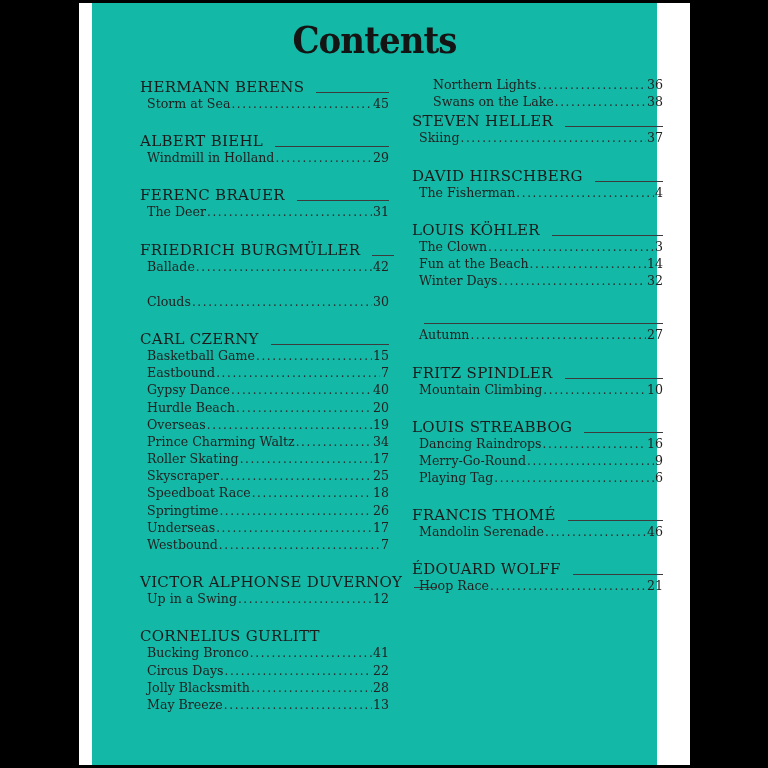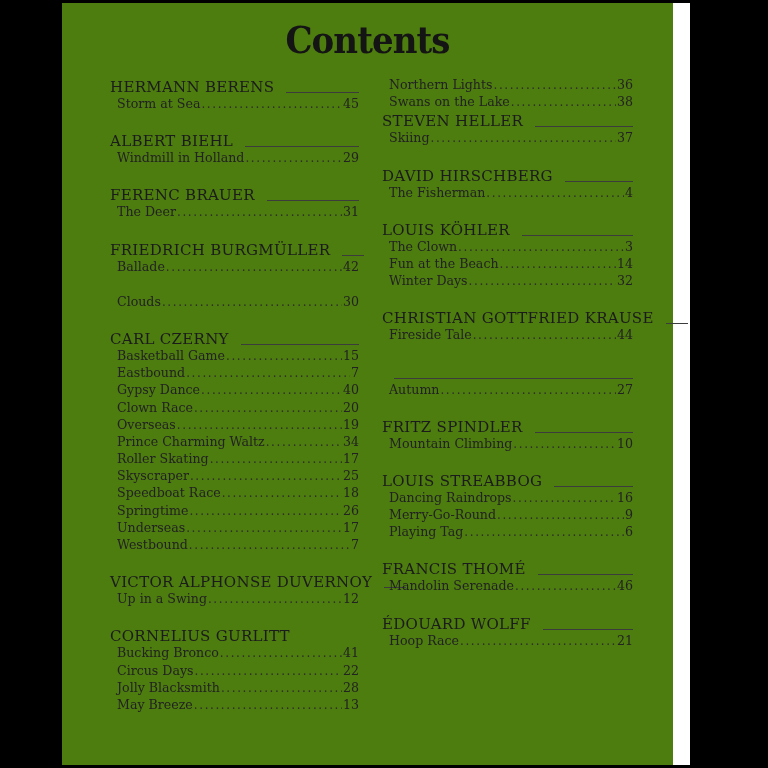--- a/index.html
+++ b/index.html
@@ -13,23 +13,23 @@
   .stage { position: relative; width: 768px; height: 768px; background: #ffffff; }
 
   .bar { position: absolute; background: #000000; }
   .bar-left  { left: 0; top: 0; width: 79px; height: 768px; }
   .bar-right { left: 690px; top: 0; width: 78px; height: 768px; }
   .bar-top    { left: 0; top: 0; width: 768px; height: 3px; }
   .bar-bottom { left: 0; top: 765px; width: 768px; height: 3px; }
 
   .page {
     position: absolute;
-    left: 62px; top: 3px;
-    width: 611px; height: 762px;
-    background: #4d7c0f;
+    left: 92px; top: 3px;
+    width: 565px; height: 762px;
+    background: #14b8a6;
     box-sizing: border-box;
   }
 
   .title {
     text-align: center;
     margin-top: 15px;
     font-size: 37px;
     font-weight: bold;
     letter-spacing: -1px;
     color: #141414;
@@ -40,21 +40,21 @@
     display: flex;
     margin-top: 15px;
     padding-left: 48px;
     padding-right: 40px;
   }
   .col { box-sizing: border-box; }
   .col-left  { width: 249px; margin-right: 23px; }
   .col-right { width: 251px; }
 
   .section { margin-bottom: 18px; }
-  .section.cont { margin-bottom: 0; }
+  .section.cont { margin-bottom: 0; margin-left: 14px; }
 
   .composer {
     display: flex;
     align-items: flex-end;
     height: 19px;
     white-space: nowrap;
   }
   .composer-name {
     font-size: 15px;
     letter-spacing: 0.3px;
@@ -170,21 +170,21 @@
               <span class="etitle">Eastbound</span>
               <span class="leader"></span>
               <span class="pagenum">7</span>
             </div>
             <div class="entry">
               <span class="etitle">Gypsy Dance</span>
               <span class="leader"></span>
               <span class="pagenum">40</span>
             </div>
             <div class="entry">
-              <span class="etitle">Clown Race</span>
+              <span class="etitle">Hurdle Beach</span>
               <span class="leader"></span>
               <span class="pagenum">20</span>
             </div>
             <div class="entry">
               <span class="etitle">Overseas</span>
               <span class="leader"></span>
               <span class="pagenum">19</span>
             </div>
             <div class="entry">
               <span class="etitle">Prince Charming Waltz</span>
@@ -306,31 +306,20 @@
             </div>
             <div class="entry">
               <span class="etitle">Fun at the Beach</span>
               <span class="leader"></span>
               <span class="pagenum">14</span>
             </div>
             <div class="entry">
               <span class="etitle">Winter Days</span>
               <span class="leader"></span>
               <span class="pagenum">32</span>
-            </div>
-          </div>
-          <div class="section">
-            <div class="composer">
-              <span class="composer-name">CHRISTIAN GOTTFRIED KRAUSE</span>
-              <span class="rule"></span>
-            </div>
-            <div class="entry">
-              <span class="etitle">Fireside Tale</span>
-              <span class="leader"></span>
-              <span class="pagenum">44</span>
             </div>
           </div>
           <div class="section">
             <div class="composer">
               <span class="rule"></span>
             </div>
             <div class="entry">
               <span class="etitle">Autumn</span>
               <span class="leader"></span>
               <span class="pagenum">27</span>

